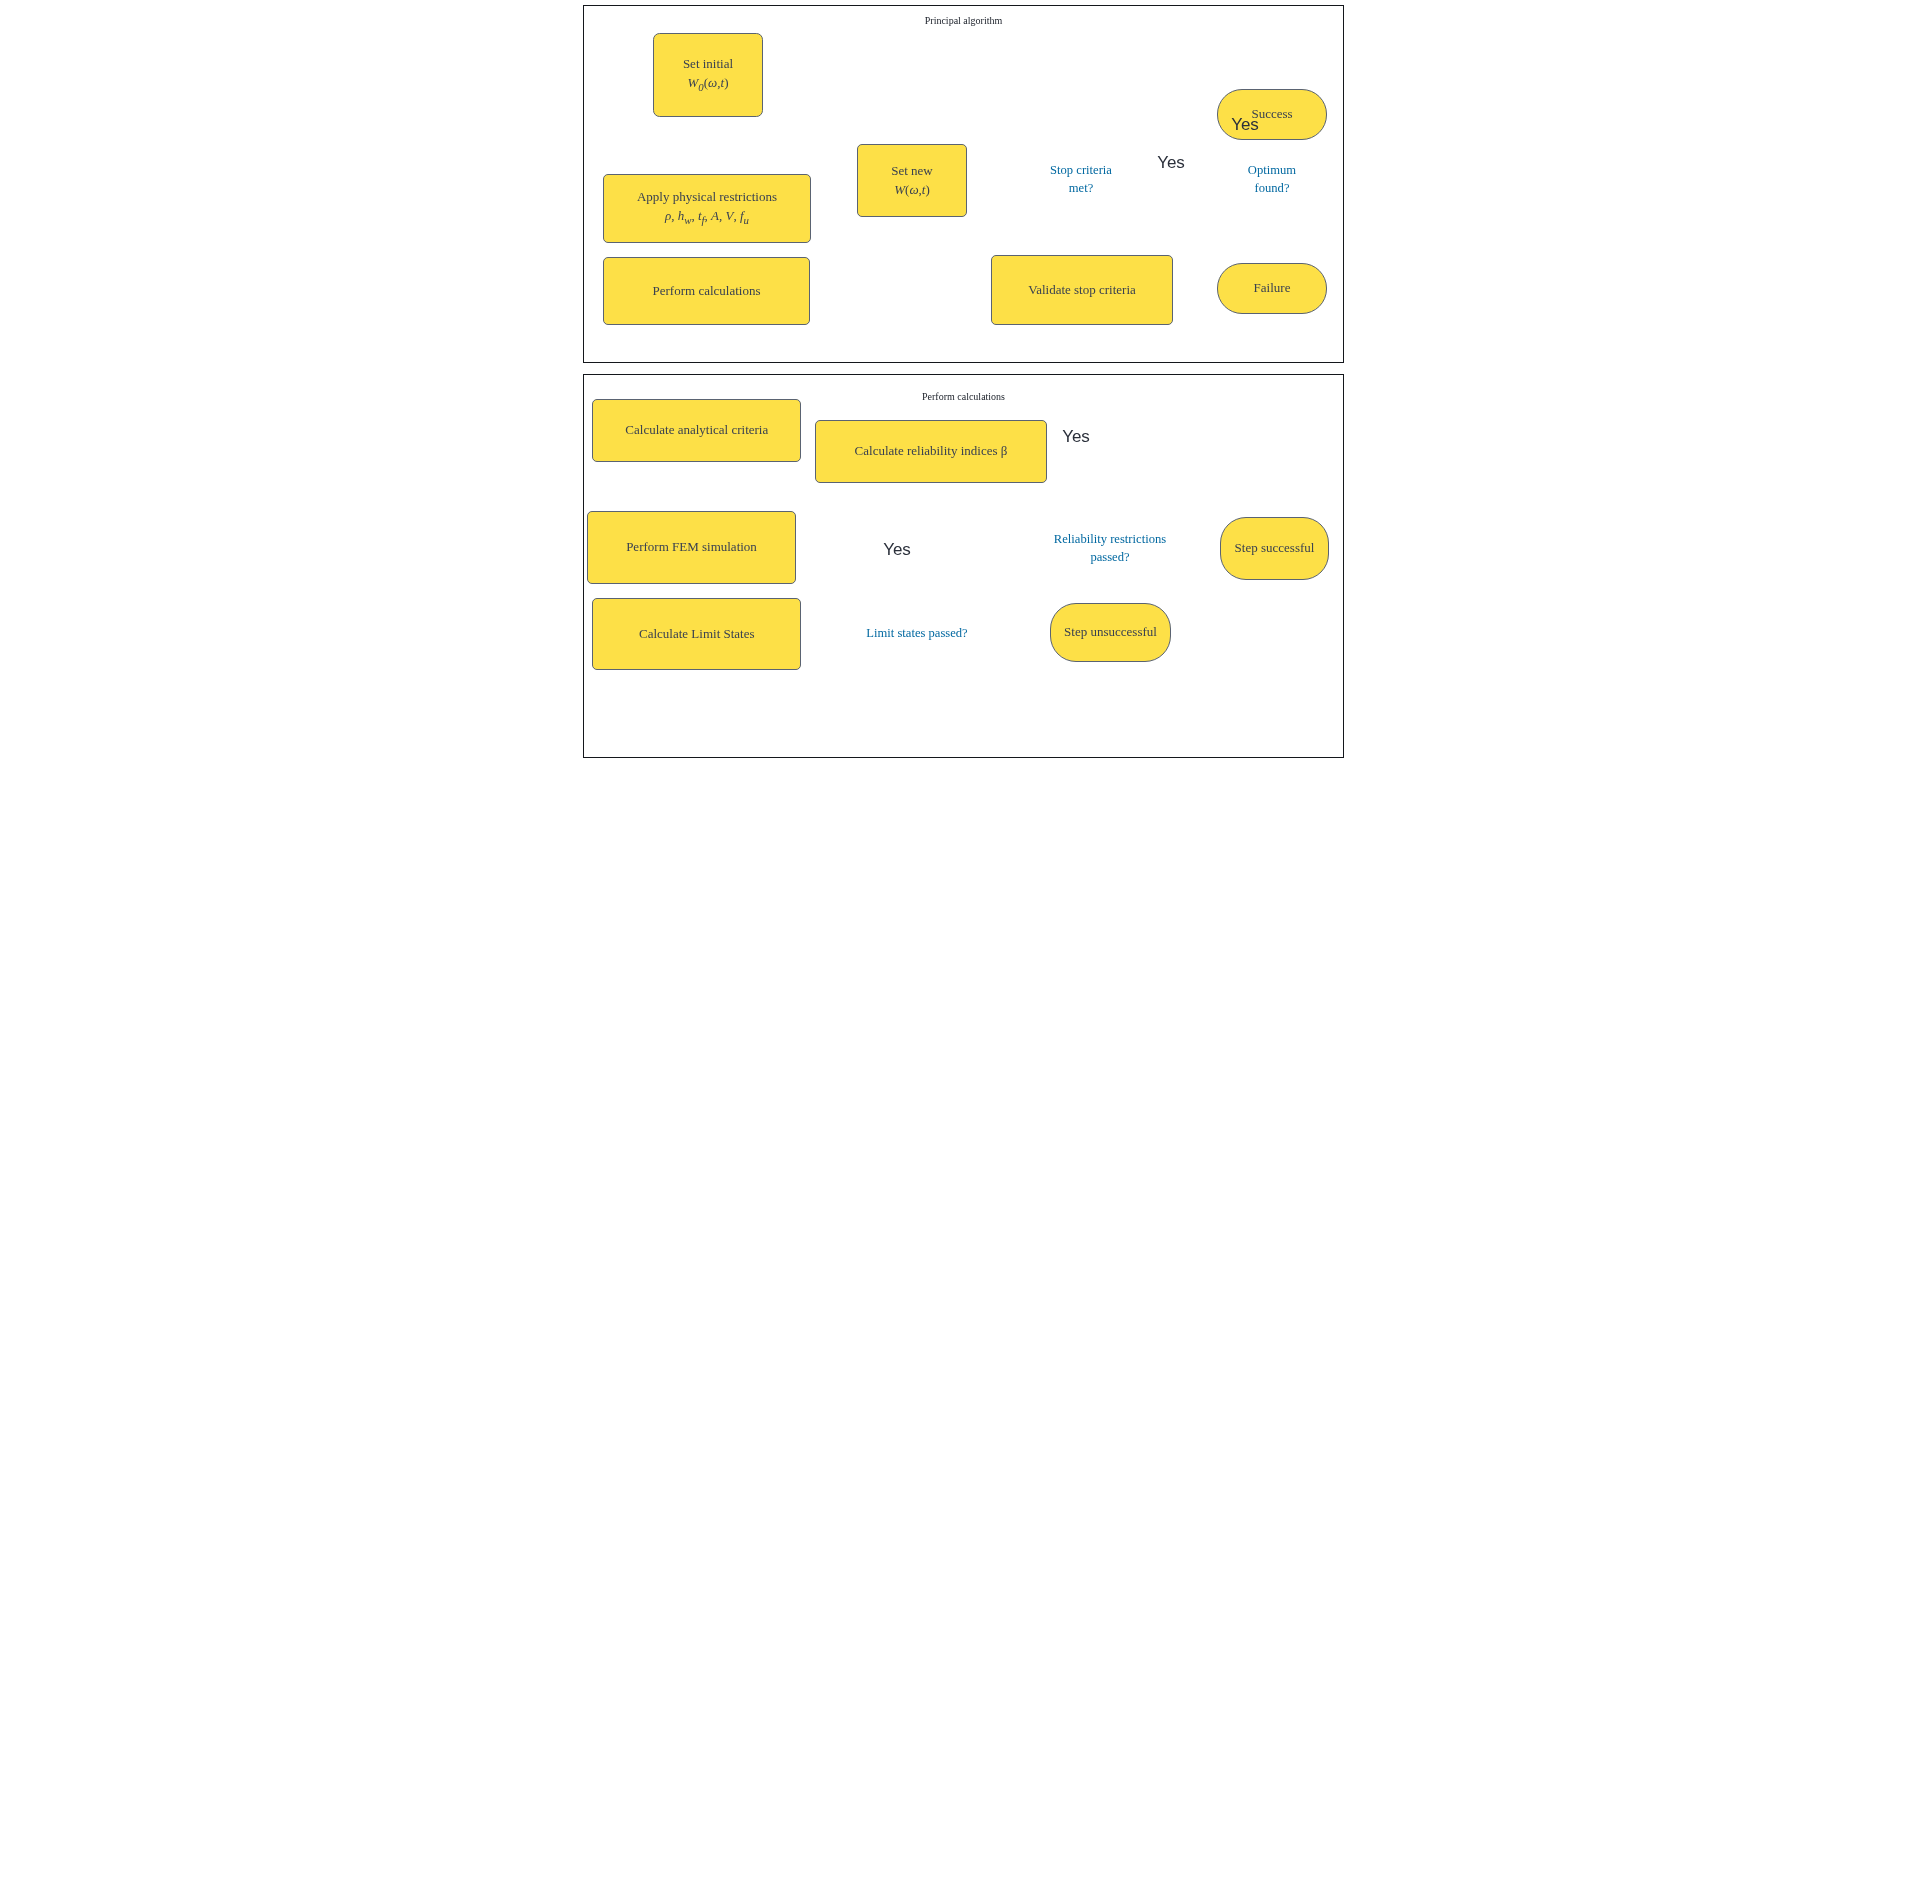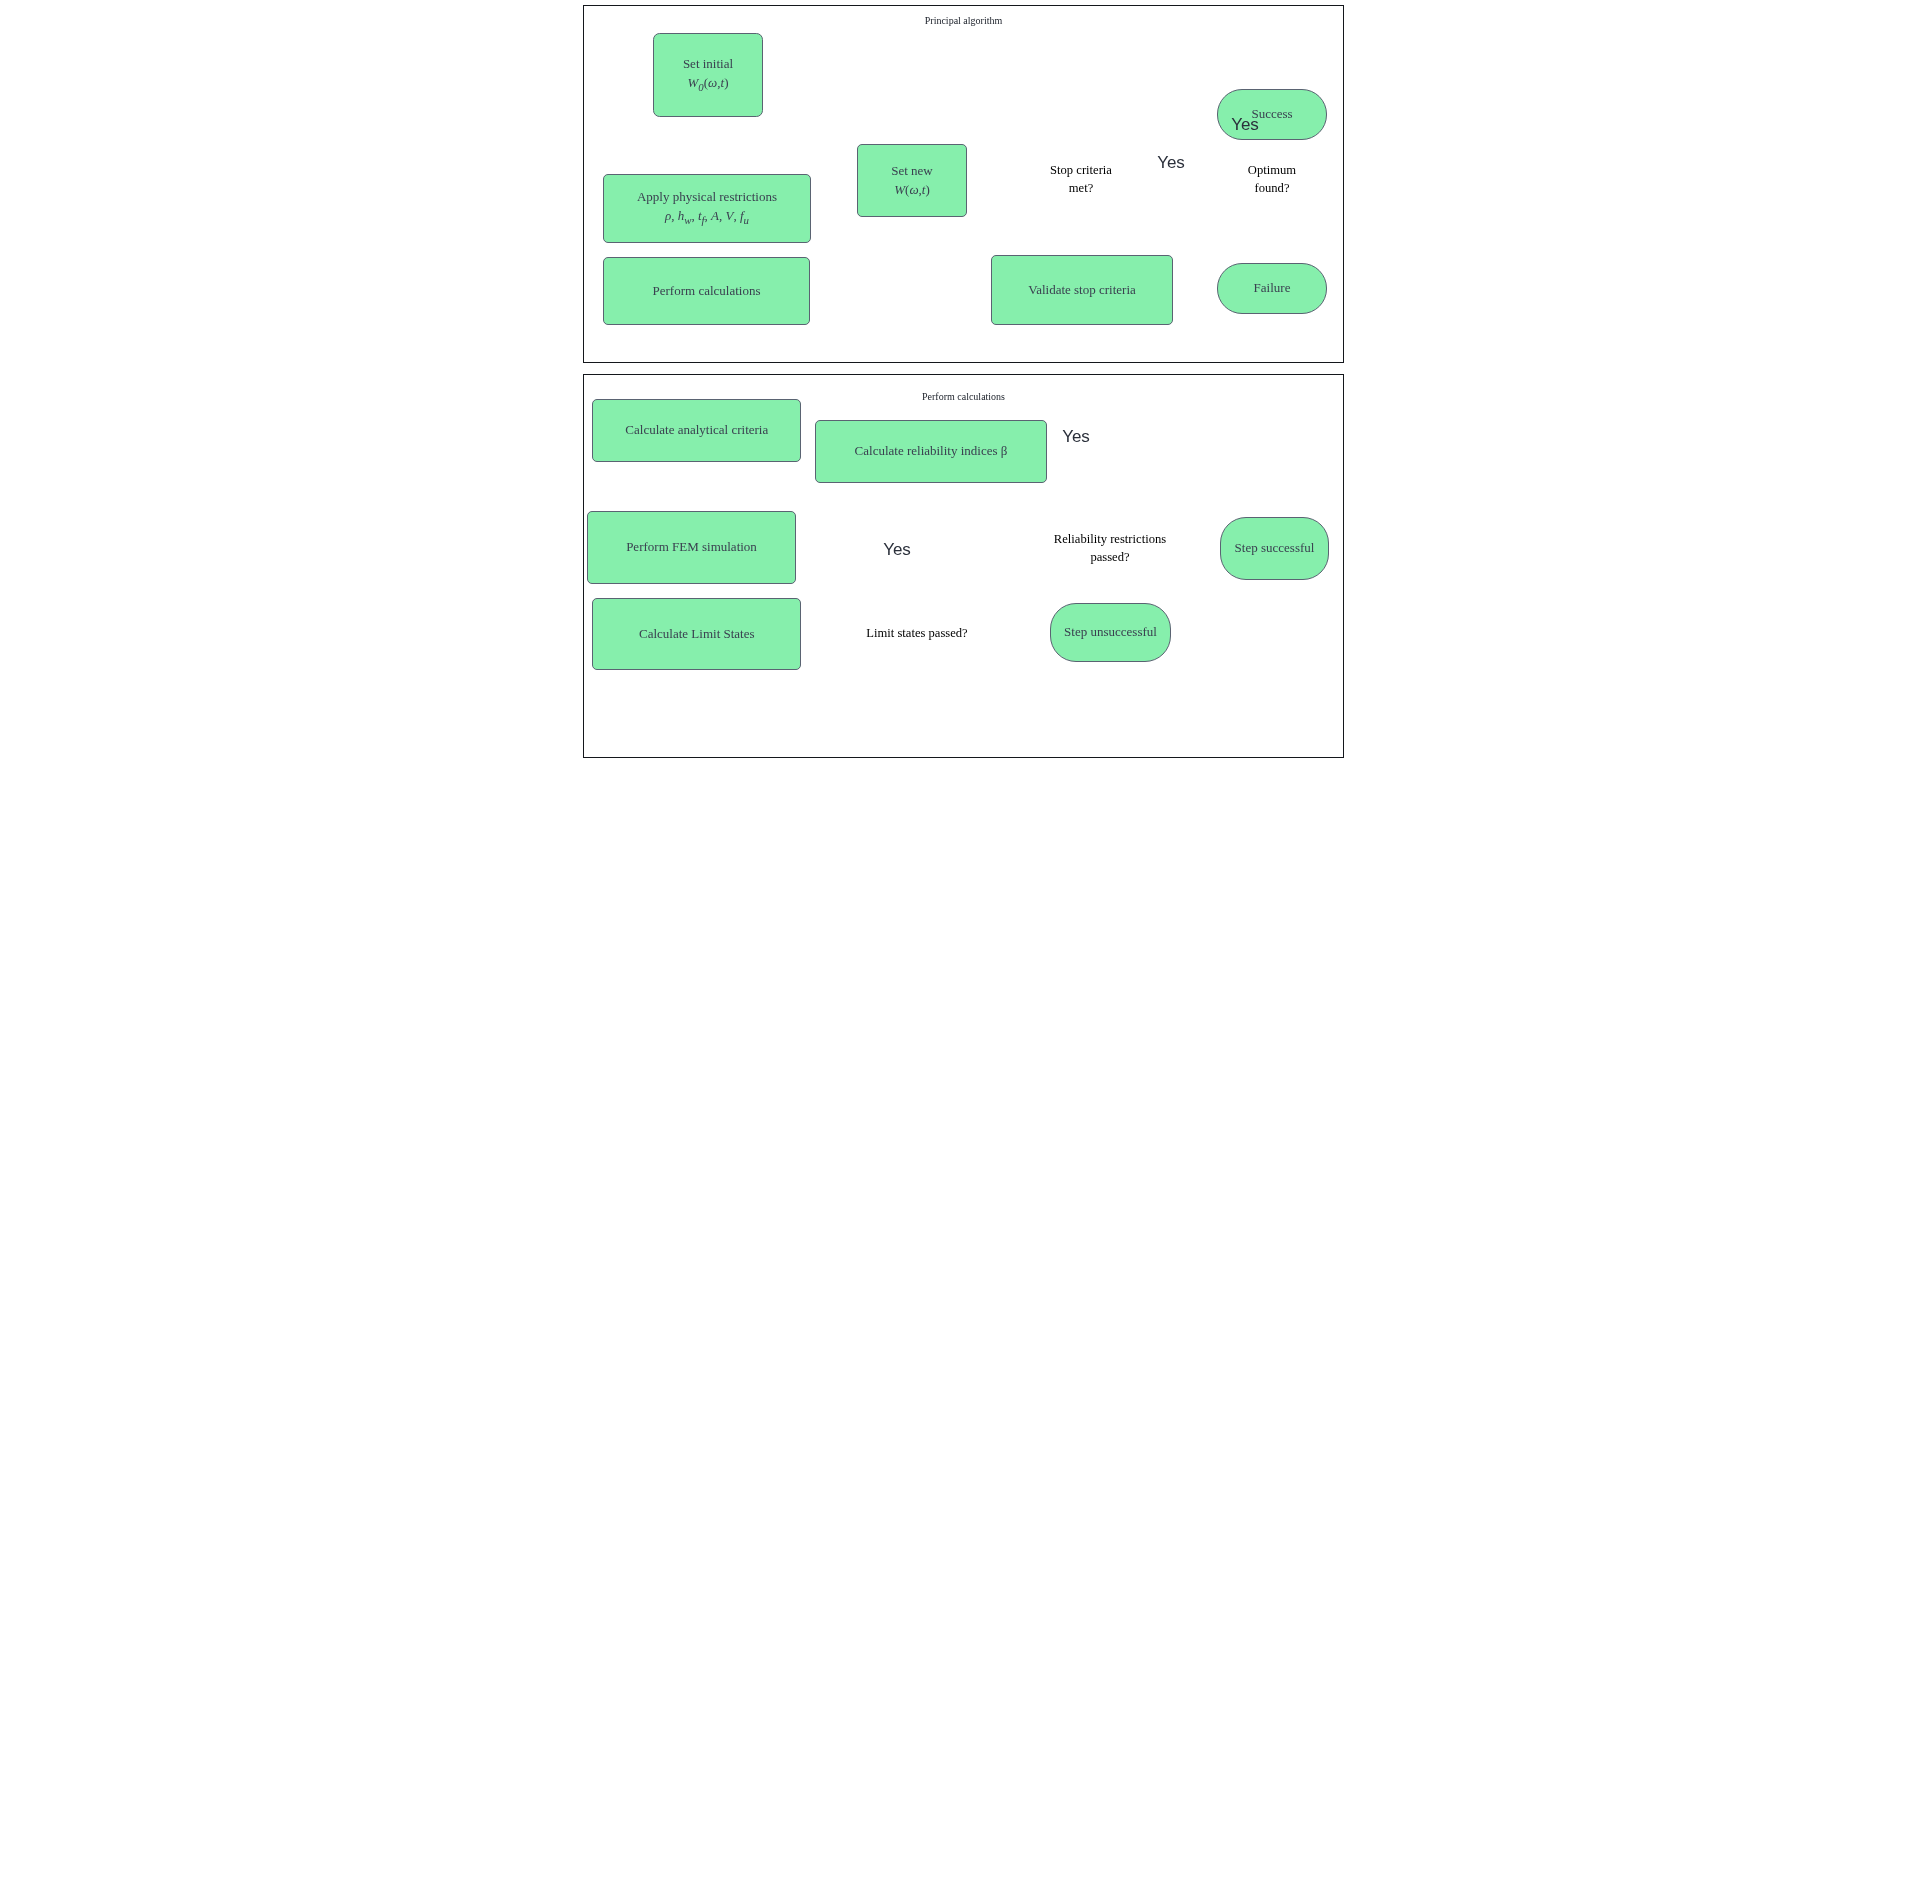--- a/index.html
+++ b/index.html
@@ -15,21 +15,21 @@
   .ptitle {
     position:absolute; left:5px; width:761px; text-align:center;
     font-size:10px; color:#20252e;
   }
   #title-principal { top:15.4px; }
   #title-calc      { top:391px; }
 
   .edges { position:absolute; left:0; top:0; width:770px; height:761px; }
 
   .node {
-    position:absolute; box-sizing:border-box; background:#86efac;
+    position:absolute; box-sizing:border-box; background:#fde047;
     border:1.1px solid #5a6372; border-radius:5px;
     display:flex; align-items:center; justify-content:center;
     text-align:center; color:#3a4150; font-size:13px; line-height:1.45;
     padding:0 3.3px;
   }
   .stadium { border-radius:26px; }
 
   
   #n-set-initial { left:75px; top:33px;  width:110px; height:84px; border-radius:6.6px; }
   #n-apply       { left:25px;  top:145px; width:208px; height:69px;margin-top:29px; }
@@ -43,21 +43,21 @@
   #n-analytical  { left:14.3px;  top:399px;  width:209px; height:63px; }
   #n-fem         { left:9px;  top:511px;  width:209px; height:73px; }
   #n-limit       { left:14.3px;  top:598px; width:209px; height:72px; }
   #n-reliability { left:237px; top:420px;  width:232px; height:63px; }
   #n-step-ok     { left:642px; top:517px;  width:109px; height:63px; }
   #n-step-fail   { left:472px;  top:603px; width:121px; height:59px; }
 
   
   .dlabel {
     position:absolute; display:flex; align-items:center; justify-content:center;
-    text-align:center; color:#000000; font-size:12.6px; line-height:1.4; pointer-events:none;
+    text-align:center; color:#0369a1; font-size:12.6px; line-height:1.4; pointer-events:none;
   }
   #d-stop-label        { left:448px; top:158px;  width:110px; height:44px; }
   #d-optimum-label     { left:639px; top:158px; width:110px; height:44px; }
   #d-limit-label       { left:265px; top:617px; width:148px; height:33px; }
   #d-reliability-label { left:455px; top:521px;  width:154px; height:55px; }
 
   
   .elabel {
     position:absolute; transform:translate(-50%,-50%);
     font-family:"Liberation Sans", sans-serif; font-size:17px; color:#2b303b;

